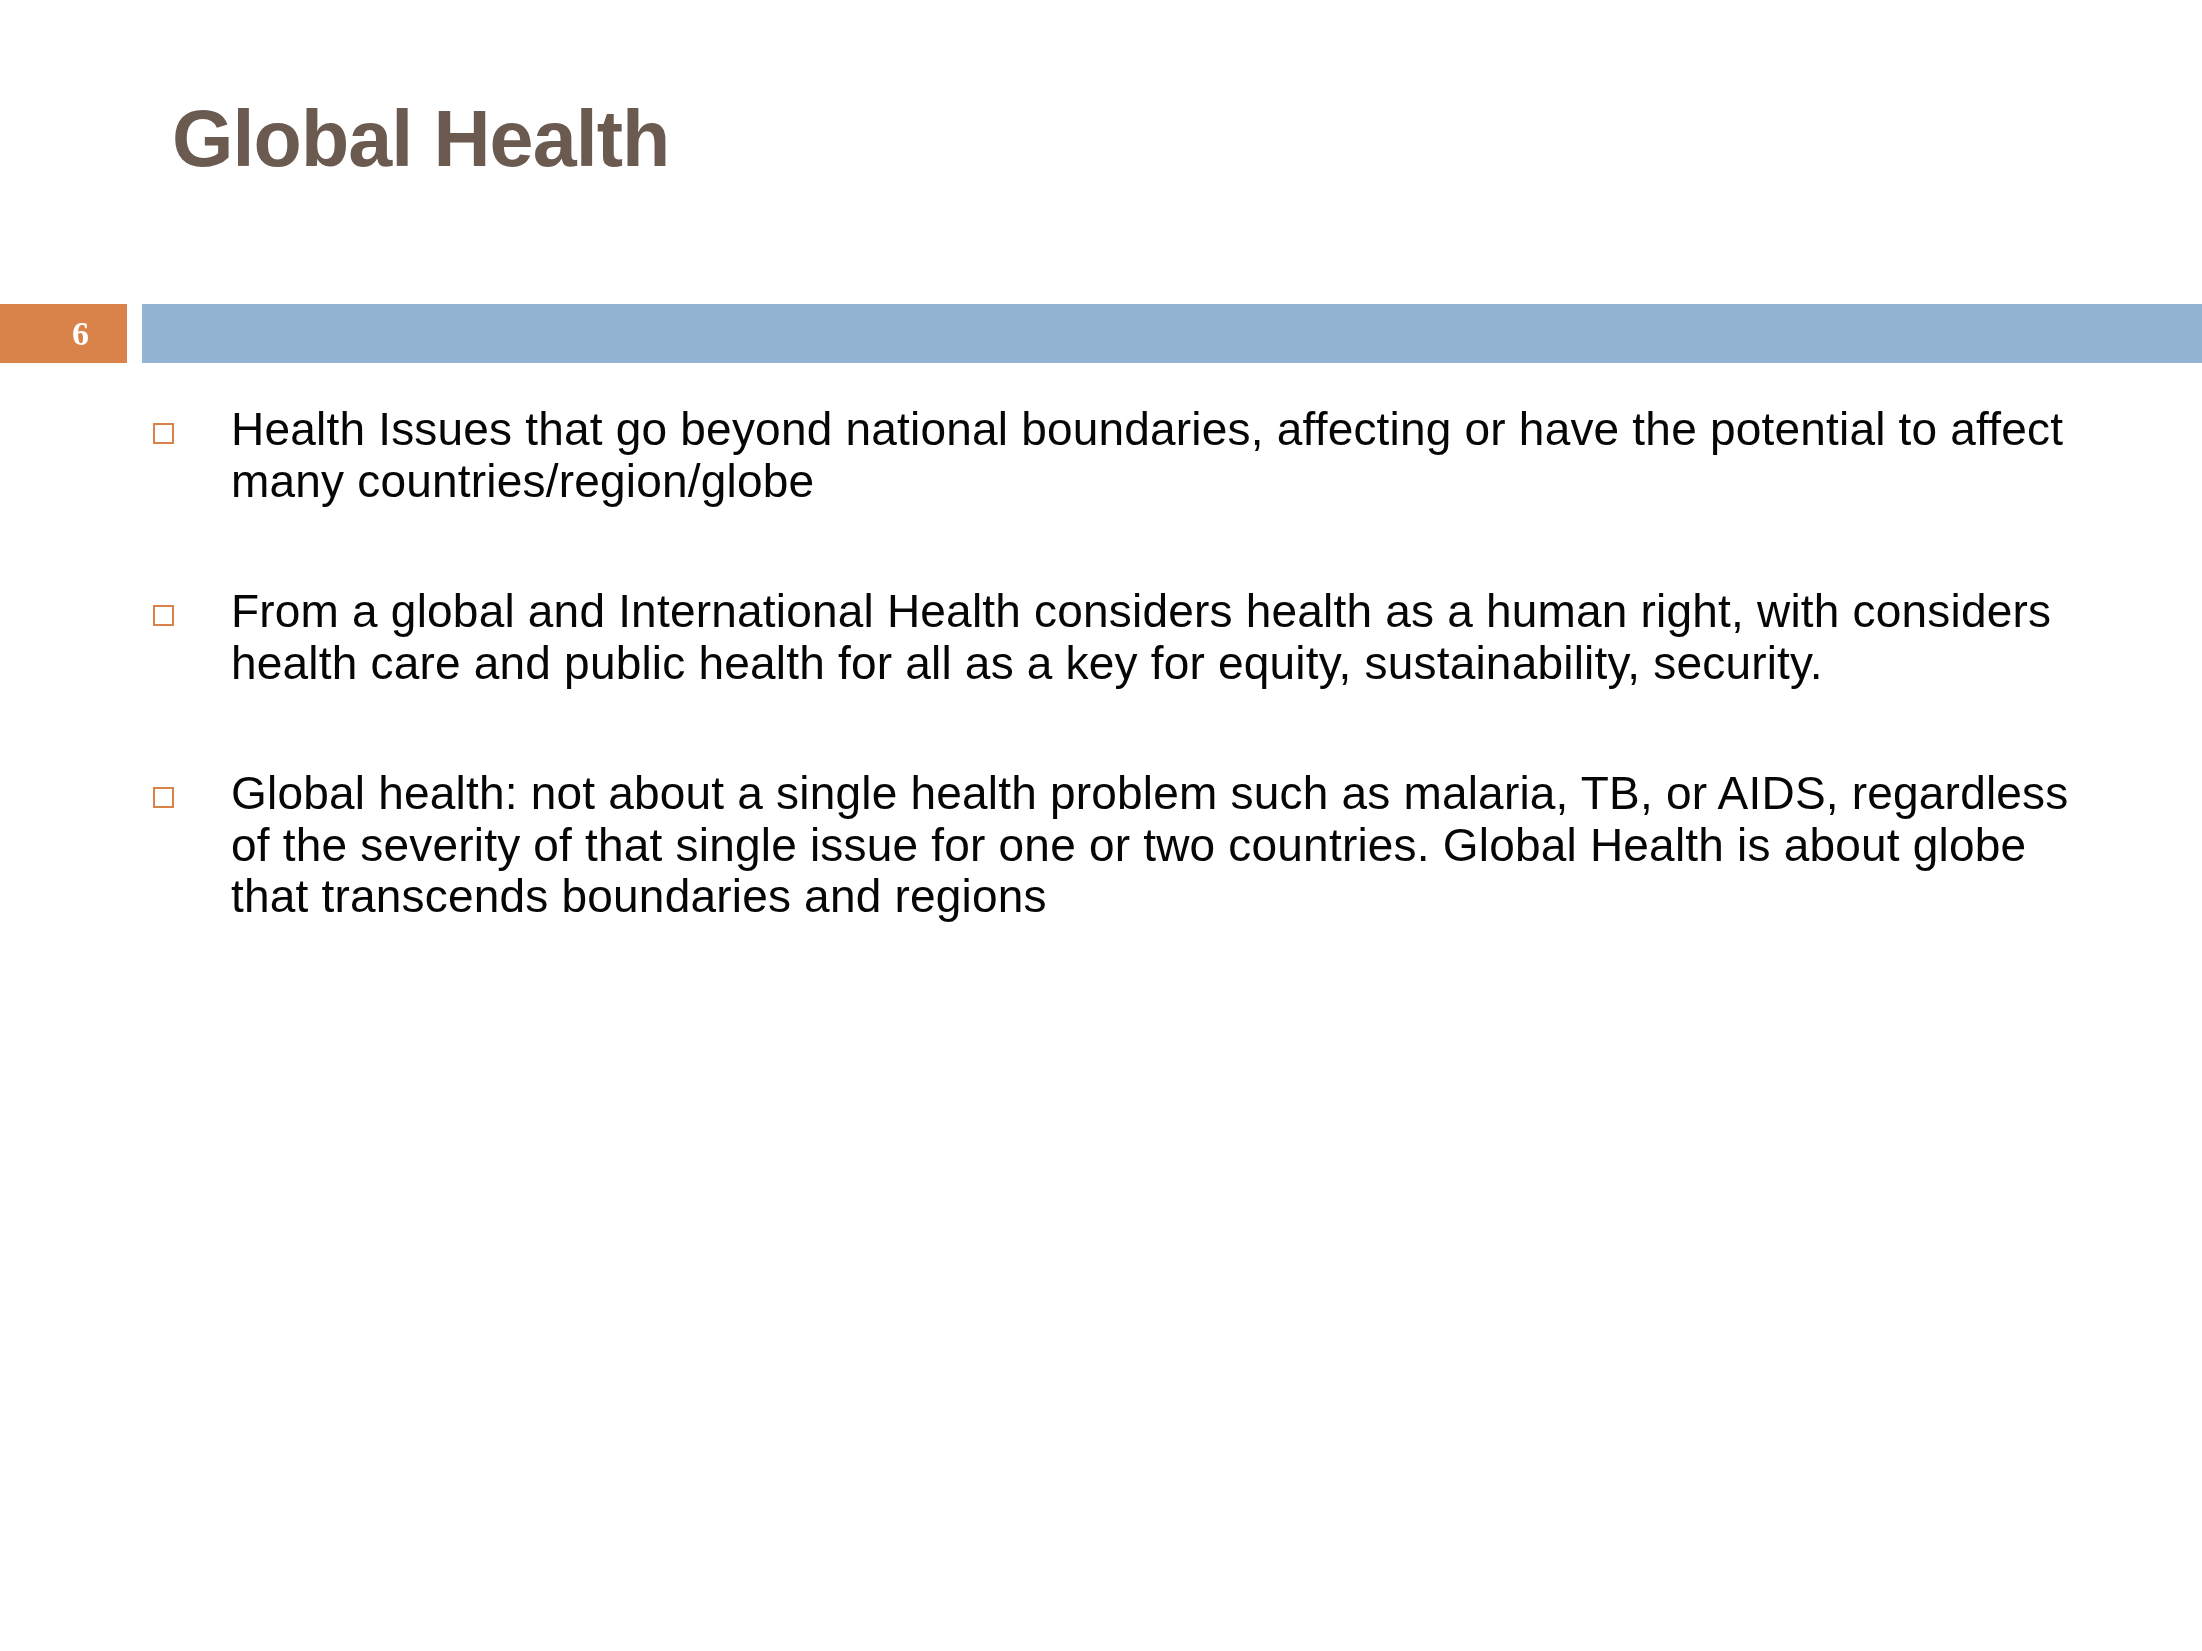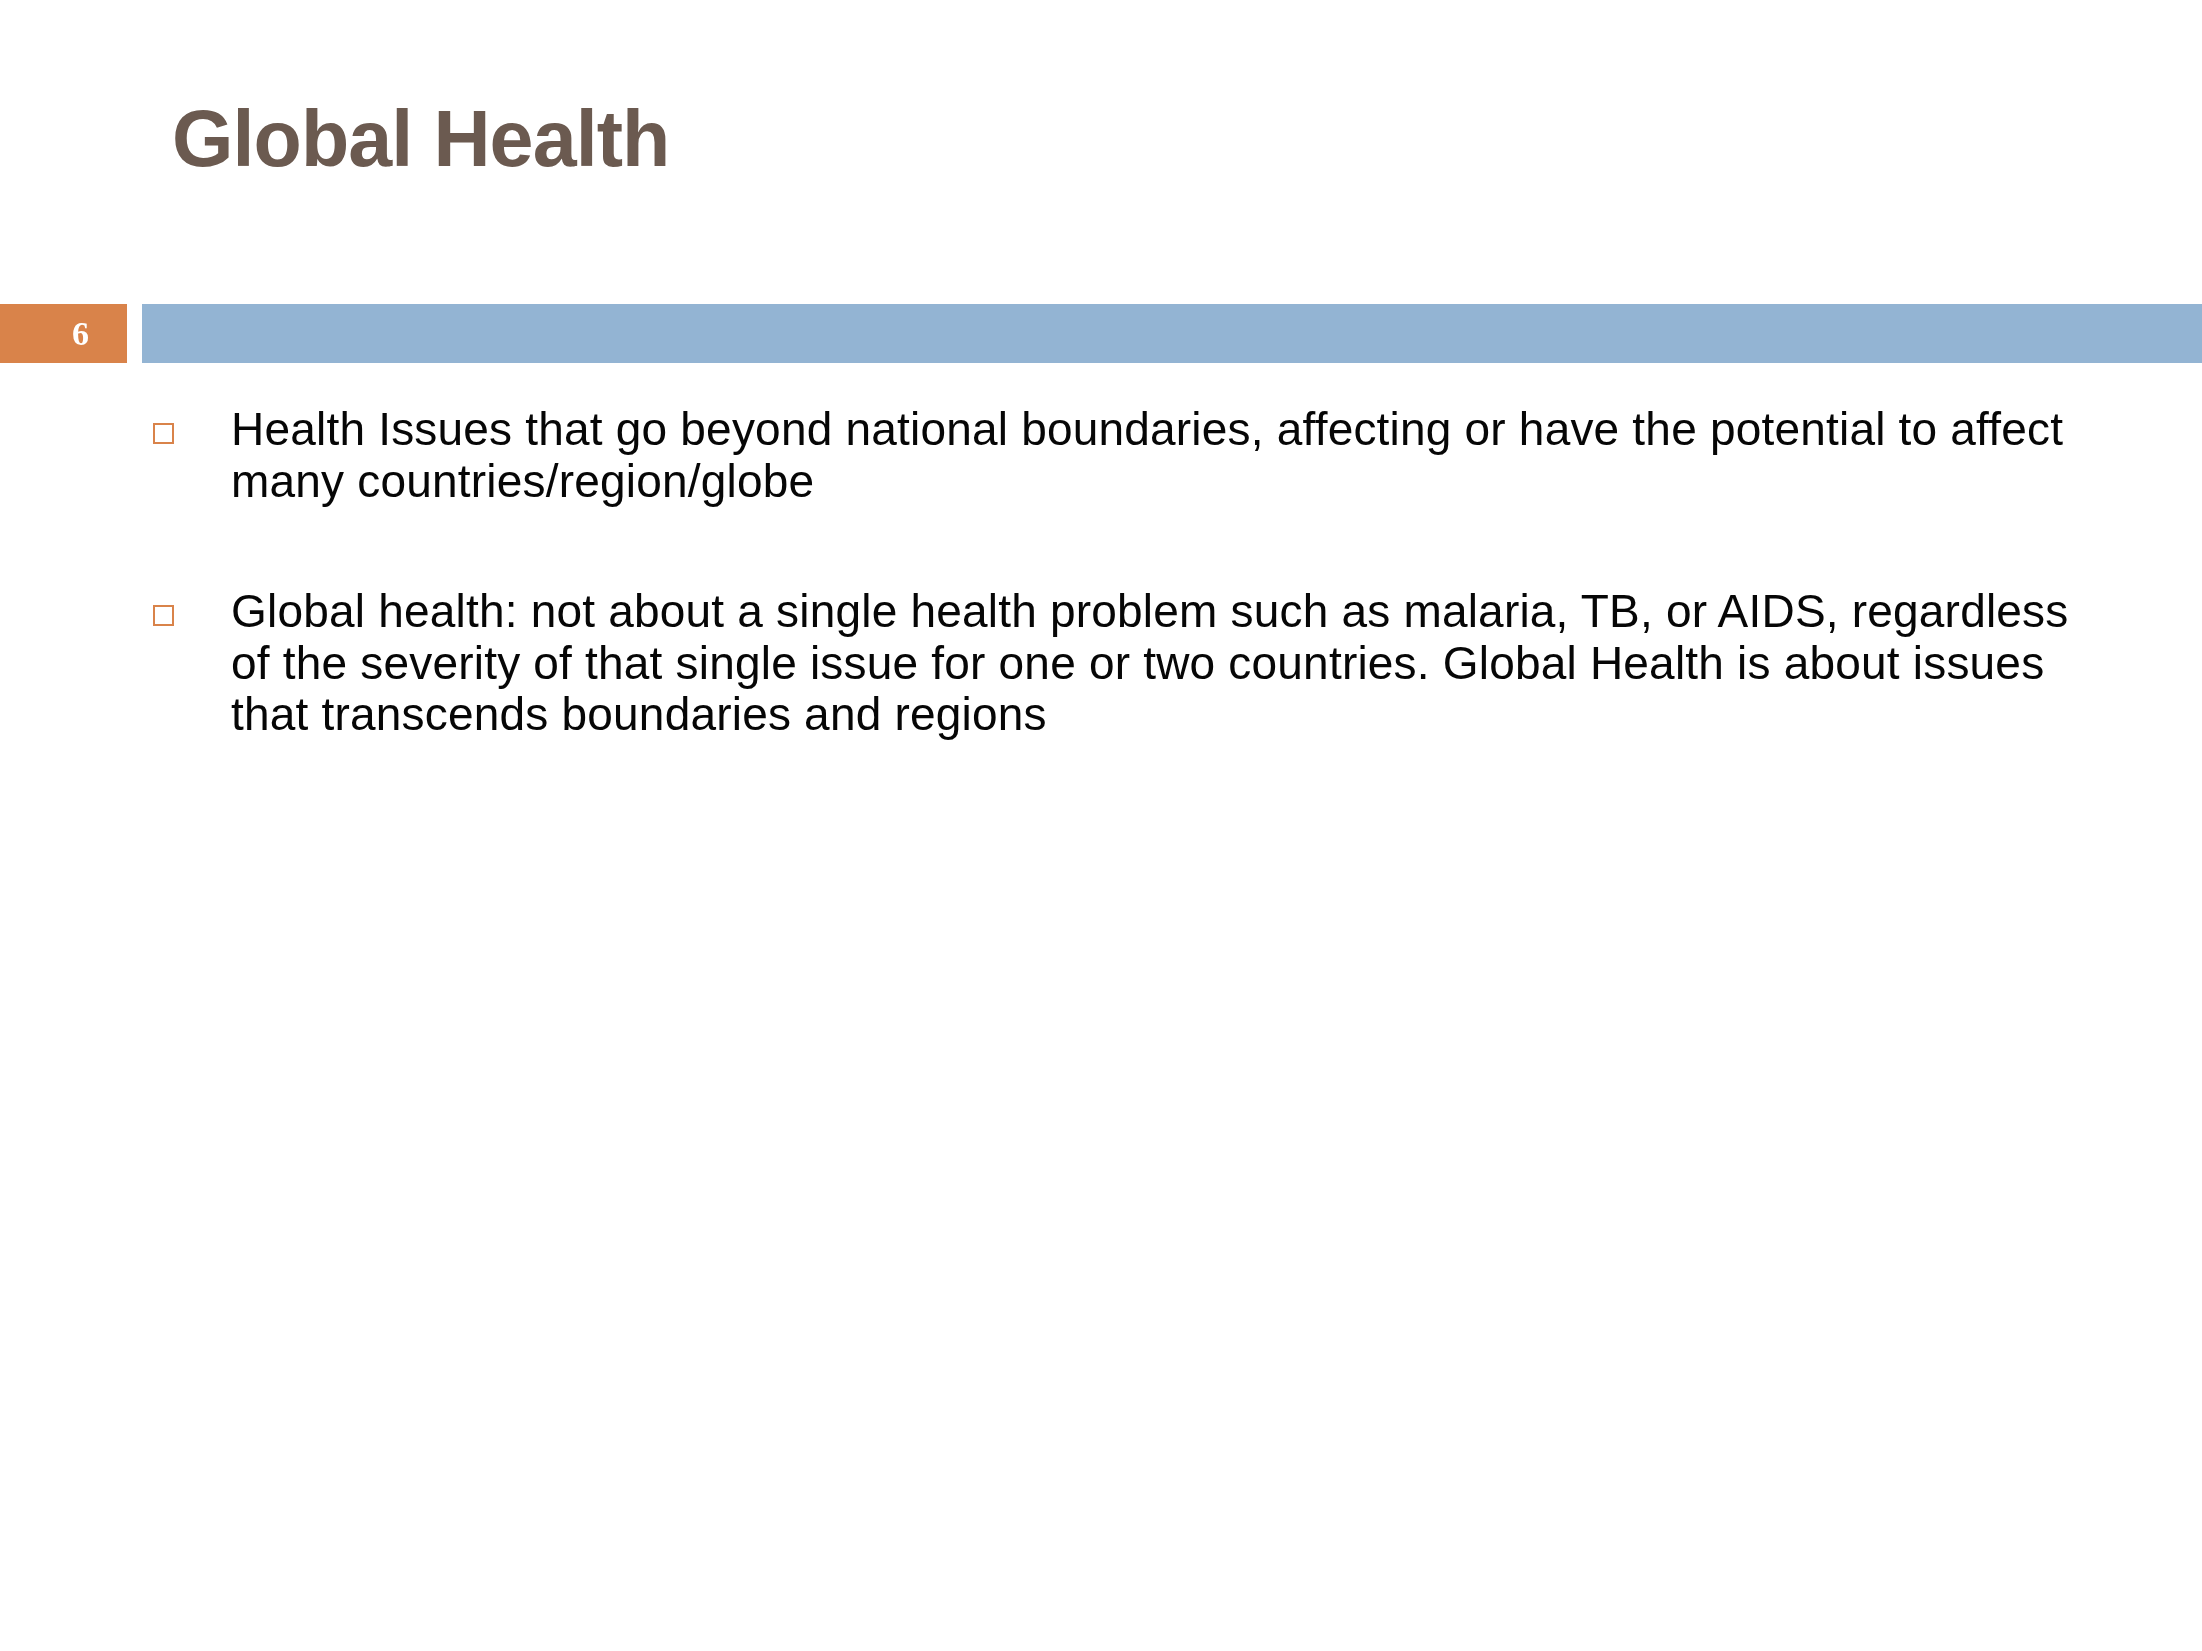--- a/index.html
+++ b/index.html
@@ -127,25 +127,29 @@
     <div class="band-rule"></div>
   </div>
 
   <div class="body-list">
 
     <div class="bullet-row">
       <span class="bullet-marker"></span>
       <span class="bullet-text">Health Issues that go beyond national boundaries, affecting or have the potential to affect many countries/region/globe</span>
     </div>
 
+    <div class="bullet-row">
+      <span class="bullet-marker"></span>
+      <span class="bullet-text">From a global and International Health considers health as a human right, with considers health care and public health for all as a key for equity, sustainability, security.</span>
+    </div>
 
     <div class="bullet-row">
       <span class="bullet-marker"></span>
     </div>
 
     <div class="bullet-row">
       <span class="bullet-marker"></span>
-      <span class="bullet-text">Global health: not about a single health problem such as malaria, TB, or AIDS, regardless of the severity of that single issue for one or two countries. Global Health is about issues that transcends boundaries and regions</span>
+      <span class="bullet-text">Global health: not about a single health problem such as malaria, TB, or AIDS, regardless of the severity of that single issue for one or two countries. Global Health is about globe that transcends boundaries and regions</span>
     </div>
 
   </div>
 </div>
 
 
 </body></html>

